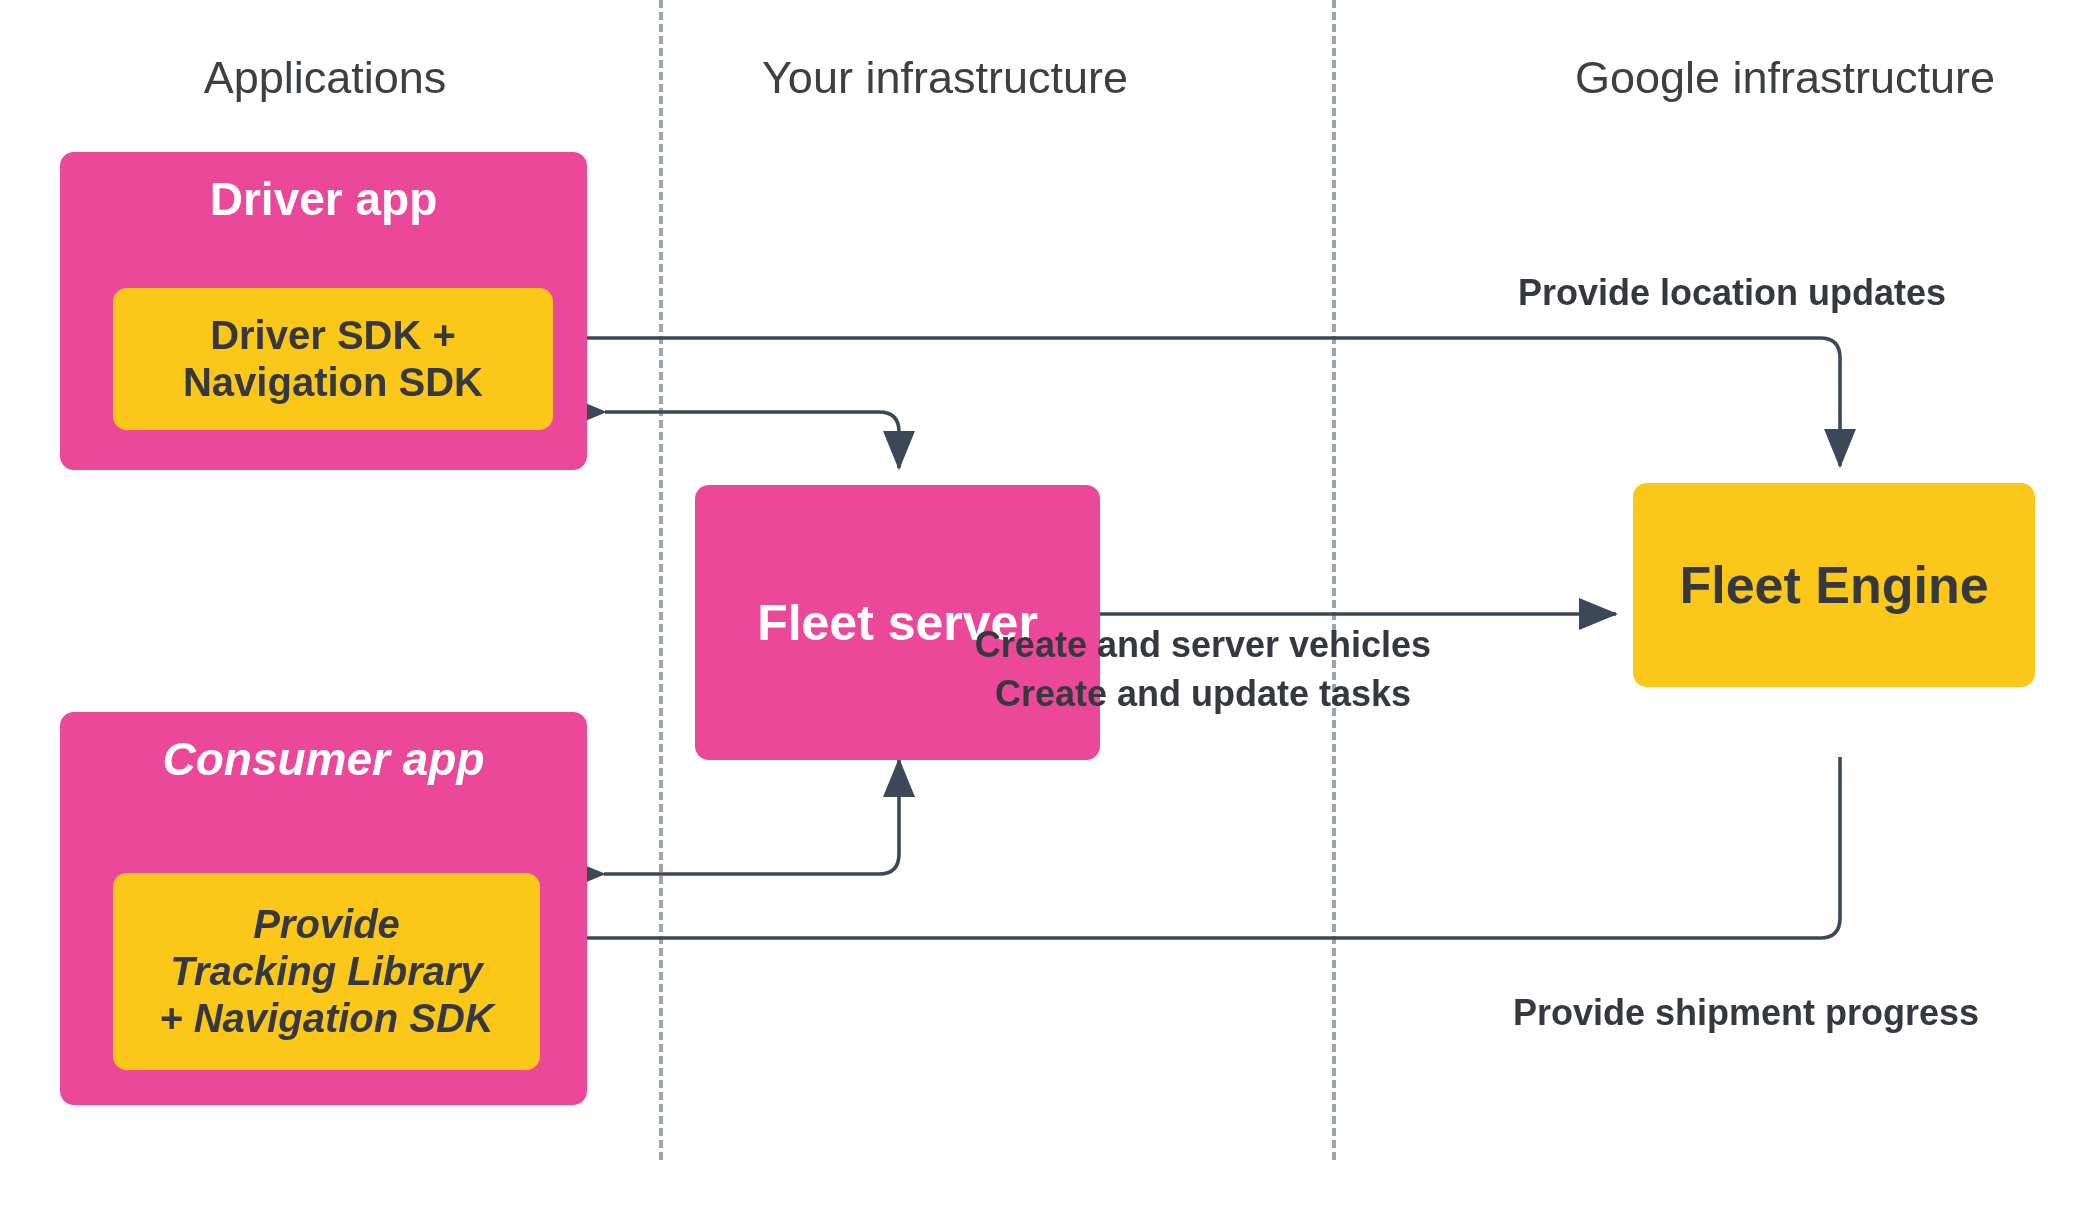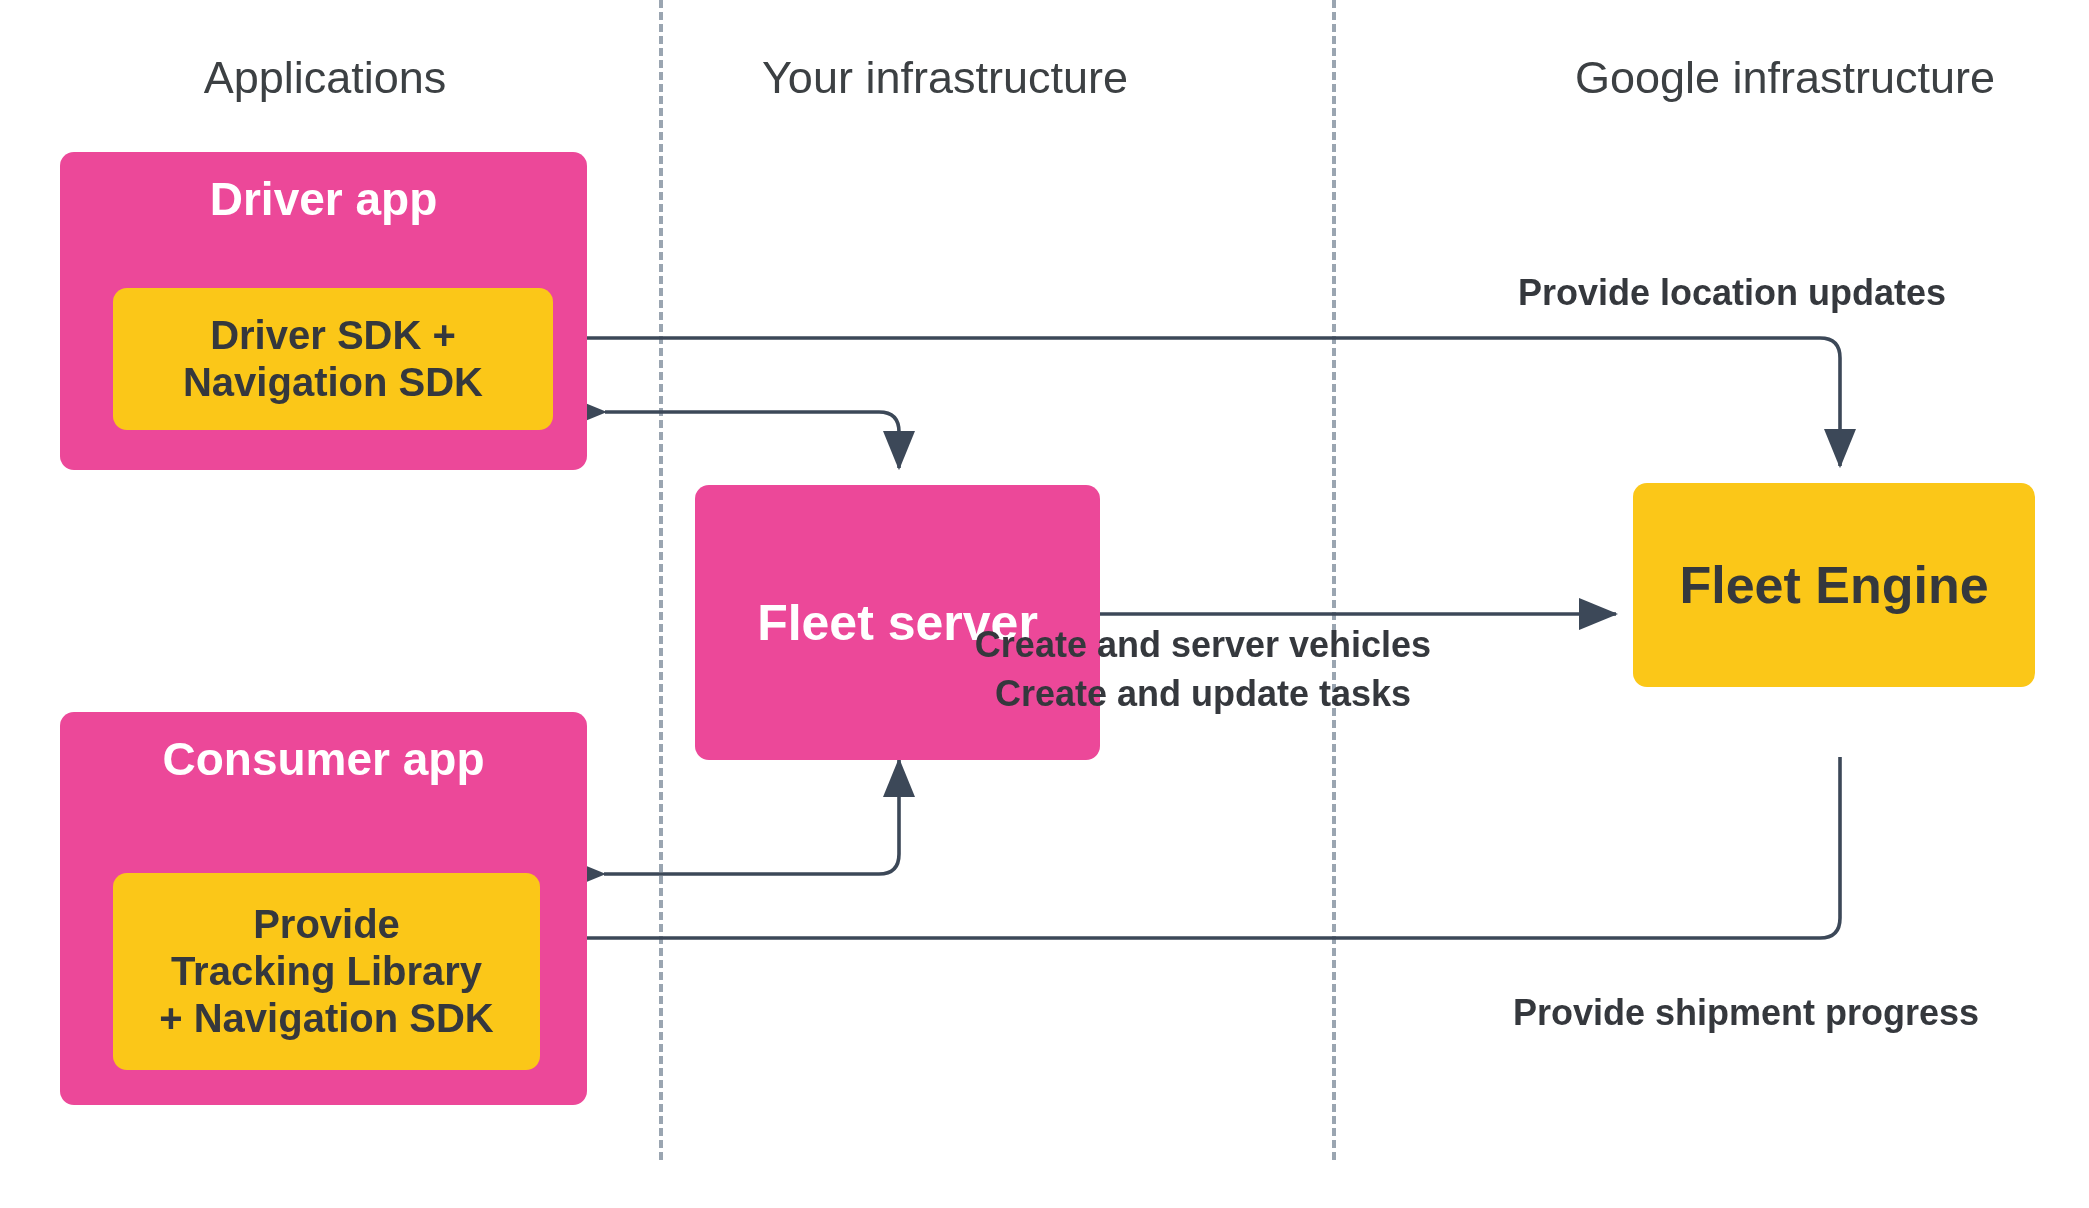--- a/index.html
+++ b/index.html
@@ -72,21 +72,21 @@
   </svg>
 
   <div class="box box-blue" style="left:60px;top:152px;width:527px;height:318px;">
     <div class="app-title" style="top:22px;">Driver app</div>
     <div class="box box-yellow" style="left:53px;top:108px;width:440px;height:142px;flex-direction:column;margin-top:28px;">
       <div class="inner-label">Driver SDK +</div>
       <div class="inner-label">Navigation SDK</div>
     </div>
   </div>
 
-  <div class="box box-blue" style="left:60px;top:712px;width:527px;height:393px;">
+  <div class="box box-blue" style="left:60px;top:712px;width:527px;height:393px;font-style:italic;">
     <div class="app-title" style="top:22px;">Consumer app</div>
     <div class="box box-yellow" style="left:53px;top:161px;width:427px;height:197px;flex-direction:column;">
       <div class="inner-label">Provide</div>
       <div class="inner-label">Tracking Library</div>
       <div class="inner-label">+ Navigation SDK</div>
     </div>
   </div>
 
   <div class="box box-blue" style="left:695px;top:485px;width:405px;height:275px;">
     <div class="server-label">Fleet server</div>

